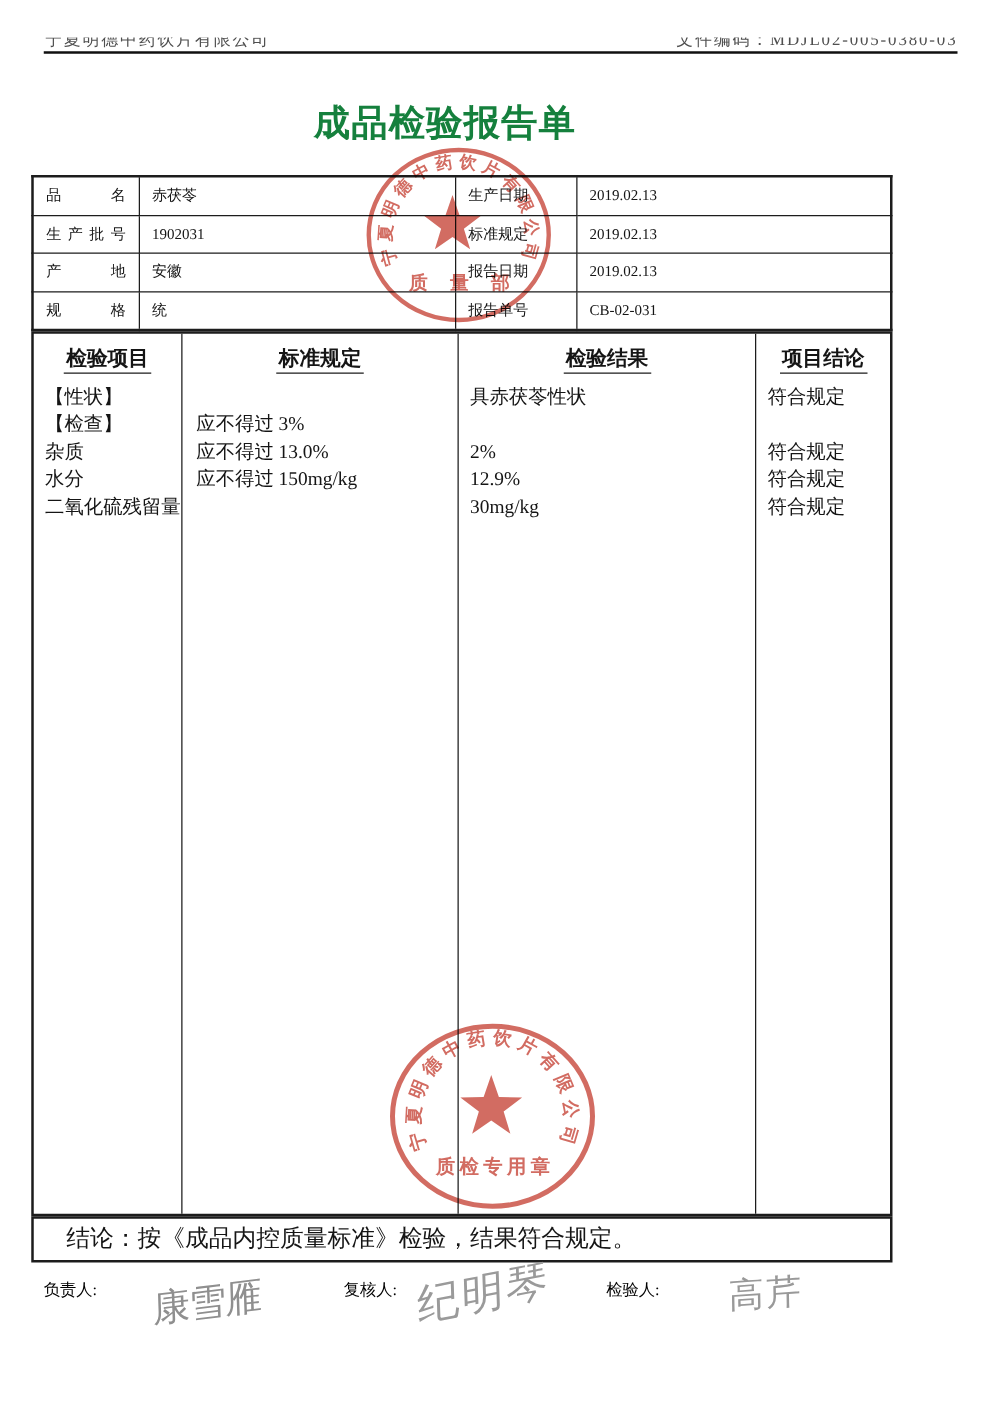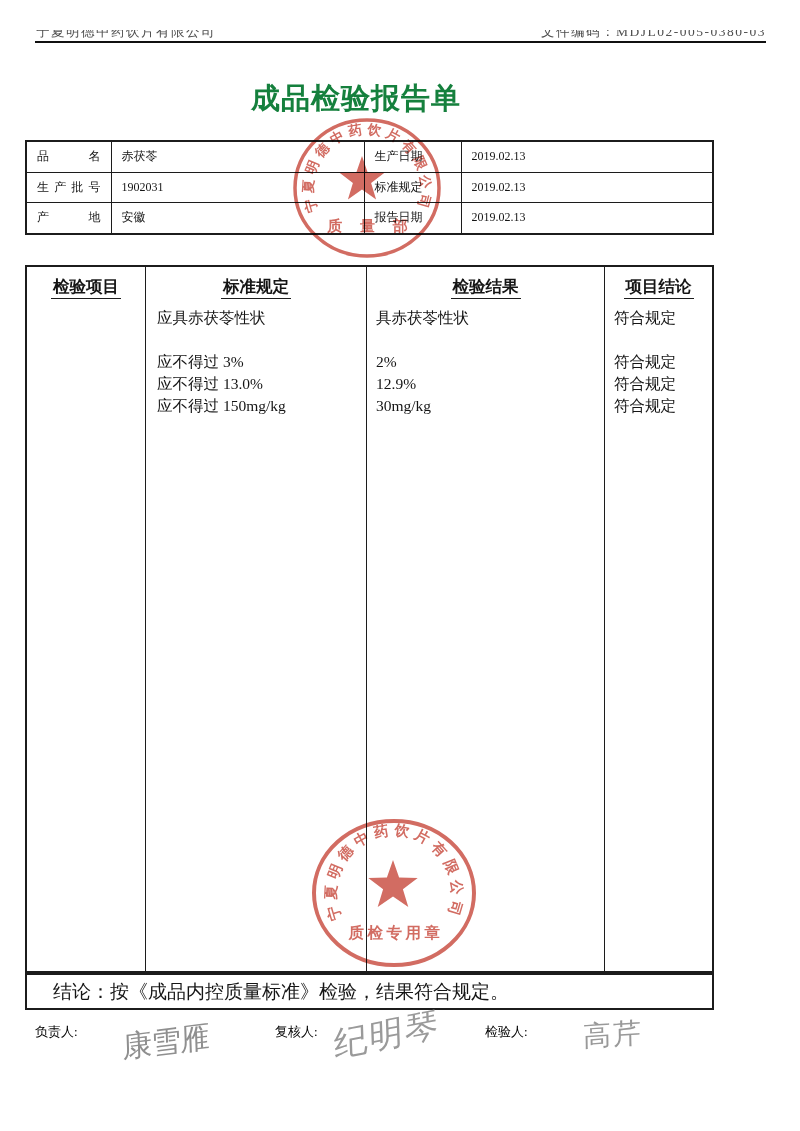--- a/index.html
+++ b/index.html
@@ -76,31 +76,43 @@
       <td>1902031</td>
       <td>标准规定</td>
       <td>2019.02.13</td>
     </tr>
     <tr>
       <td class="lbl">产地</td>
       <td>安徽</td>
       <td>报告日期</td>
       <td>2019.02.13</td>
     </tr>
+    <tr>
+      <td class="lbl">规格</td>
+      <td>统</td>
+      <td>报告单号</td>
+      <td>CB-02-031</td>
+    </tr>
   </tbody>
     </table>
 
   <div class="insp">
     <div class="insp-col">
       <div class="insp-header"><span>检验项目</span></div>
+      <div class="insp-body">
+        <div class="cell-line">【性状】</div>
+        <div class="cell-line">【检查】</div>
+        <div class="cell-line">杂质</div>
+        <div class="cell-line">水分</div>
+        <div class="cell-line">二氧化硫残留量</div>
+      </div>
     </div>
     <div class="insp-col">
       <div class="insp-header"><span>标准规定</span></div>
       <div class="insp-body" style="padding-left:11px;">
-        <div class="cell-line">应具赤茯苓性状</div>
         <div class="cell-line"></div>
         <div class="cell-line">应不得过 3%</div>
         <div class="cell-line">应不得过 13.0%</div>
         <div class="cell-line">应不得过 150mg/kg</div>
       </div>
     </div>
     <div class="insp-col">
       <div class="insp-header"><span>检验结果</span></div>
       <div class="insp-body">
         <div class="cell-line">具赤茯苓性状</div>

